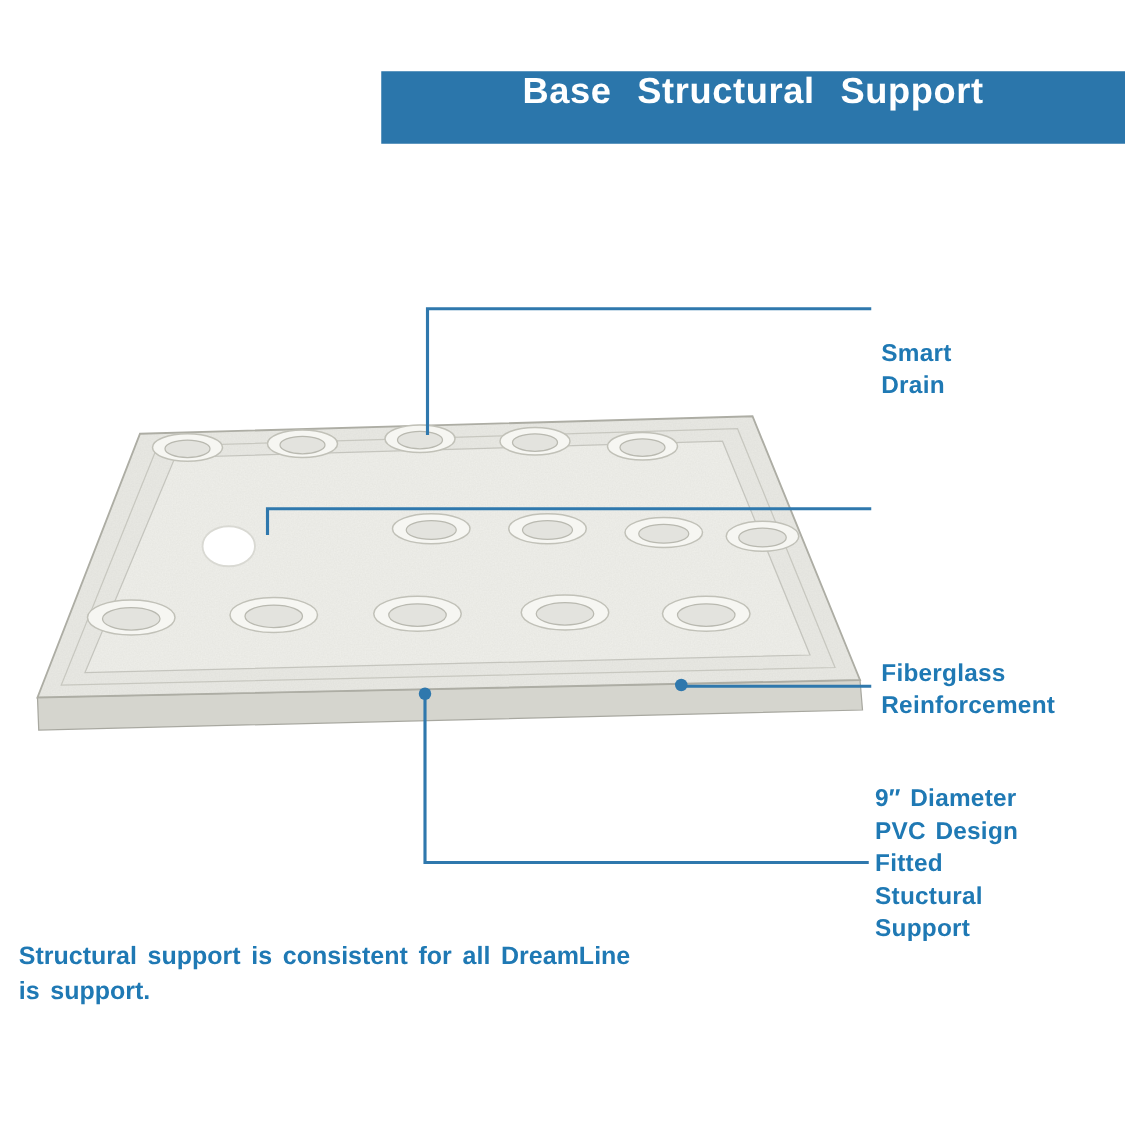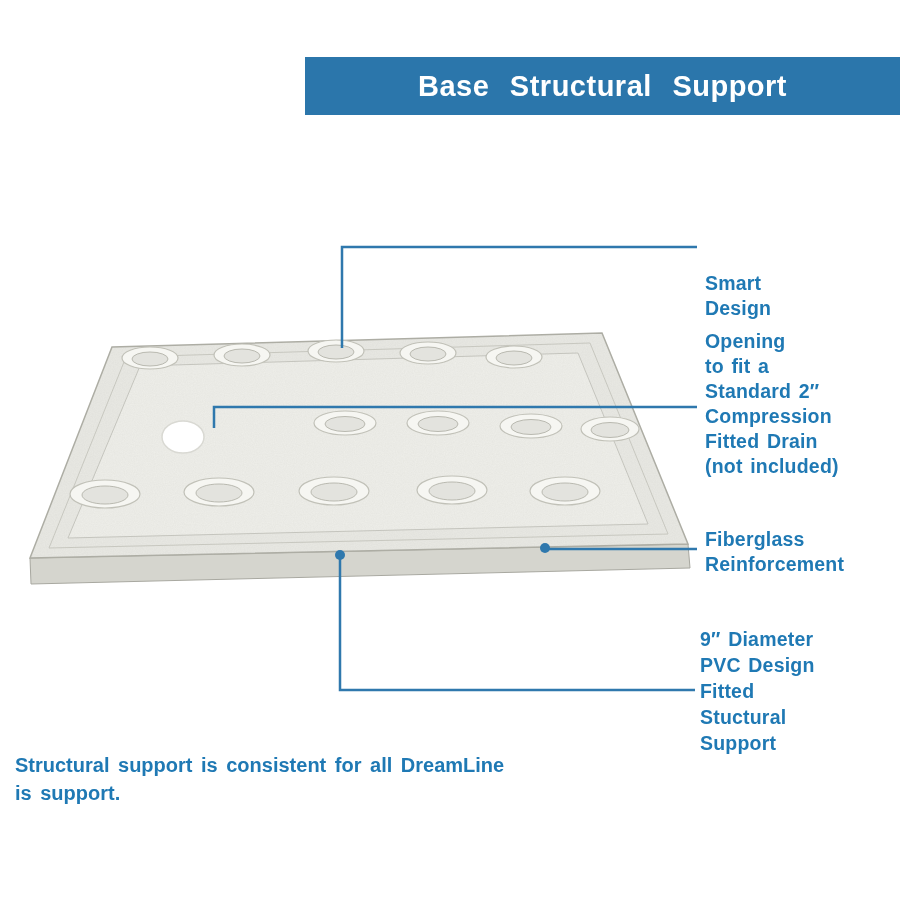--- a/index.html
+++ b/index.html
@@ -12,21 +12,21 @@
     overflow: hidden;
     font-family: "Liberation Sans", sans-serif;
   }
   .diagram-svg { position: absolute; left: 0; top: 0; }
 
   .banner {
     position: absolute;
     left: 305px; top: 57px;
     width: 595px; height: 58px;
     background: var(--banner-blue, #2B76AB);
-    display: flex; align-items: center; justify-content: center;
+    display: flex; align-items: flex-start; justify-content: center;
   }
   .banner .title {
     color: #ffffff;
     font-size: 29px;
     font-weight: 700;
     letter-spacing: 0.5px;
     word-spacing: 12px;
     white-space: nowrap;
   }
 
@@ -158,31 +158,23 @@
     <polyline class="callout-line" points="695,690 340,690 340,556"></polyline>
     <circle class="callout-dot" cx="340" cy="555" r="5"></circle>
   </svg>
 
   <div class="banner">
     <span class="title">Base Structural Support</span>
   </div>
 
   <div class="callout" id="callout-smart-design">
     <div>Smart</div>
-    <div>Design</div>
+    <div>Drain</div>
   </div>
 
-  <div class="callout" id="callout-drain-opening">
-    <div>Opening</div>
-    <div>to fit a</div>
-    <div>Standard 2″</div>
-    <div>Compression</div>
-    <div>Fitted Drain</div>
-    <div>(not included)</div>
-  </div>
 
   <div class="callout" id="callout-fiberglass">
     <div>Fiberglass</div>
     <div>Reinforcement</div>
   </div>
 
   <div class="callout" id="callout-pvc-rings">
     <div>9″ Diameter</div>
     <div>PVC Design</div>
     <div>Fitted</div>

